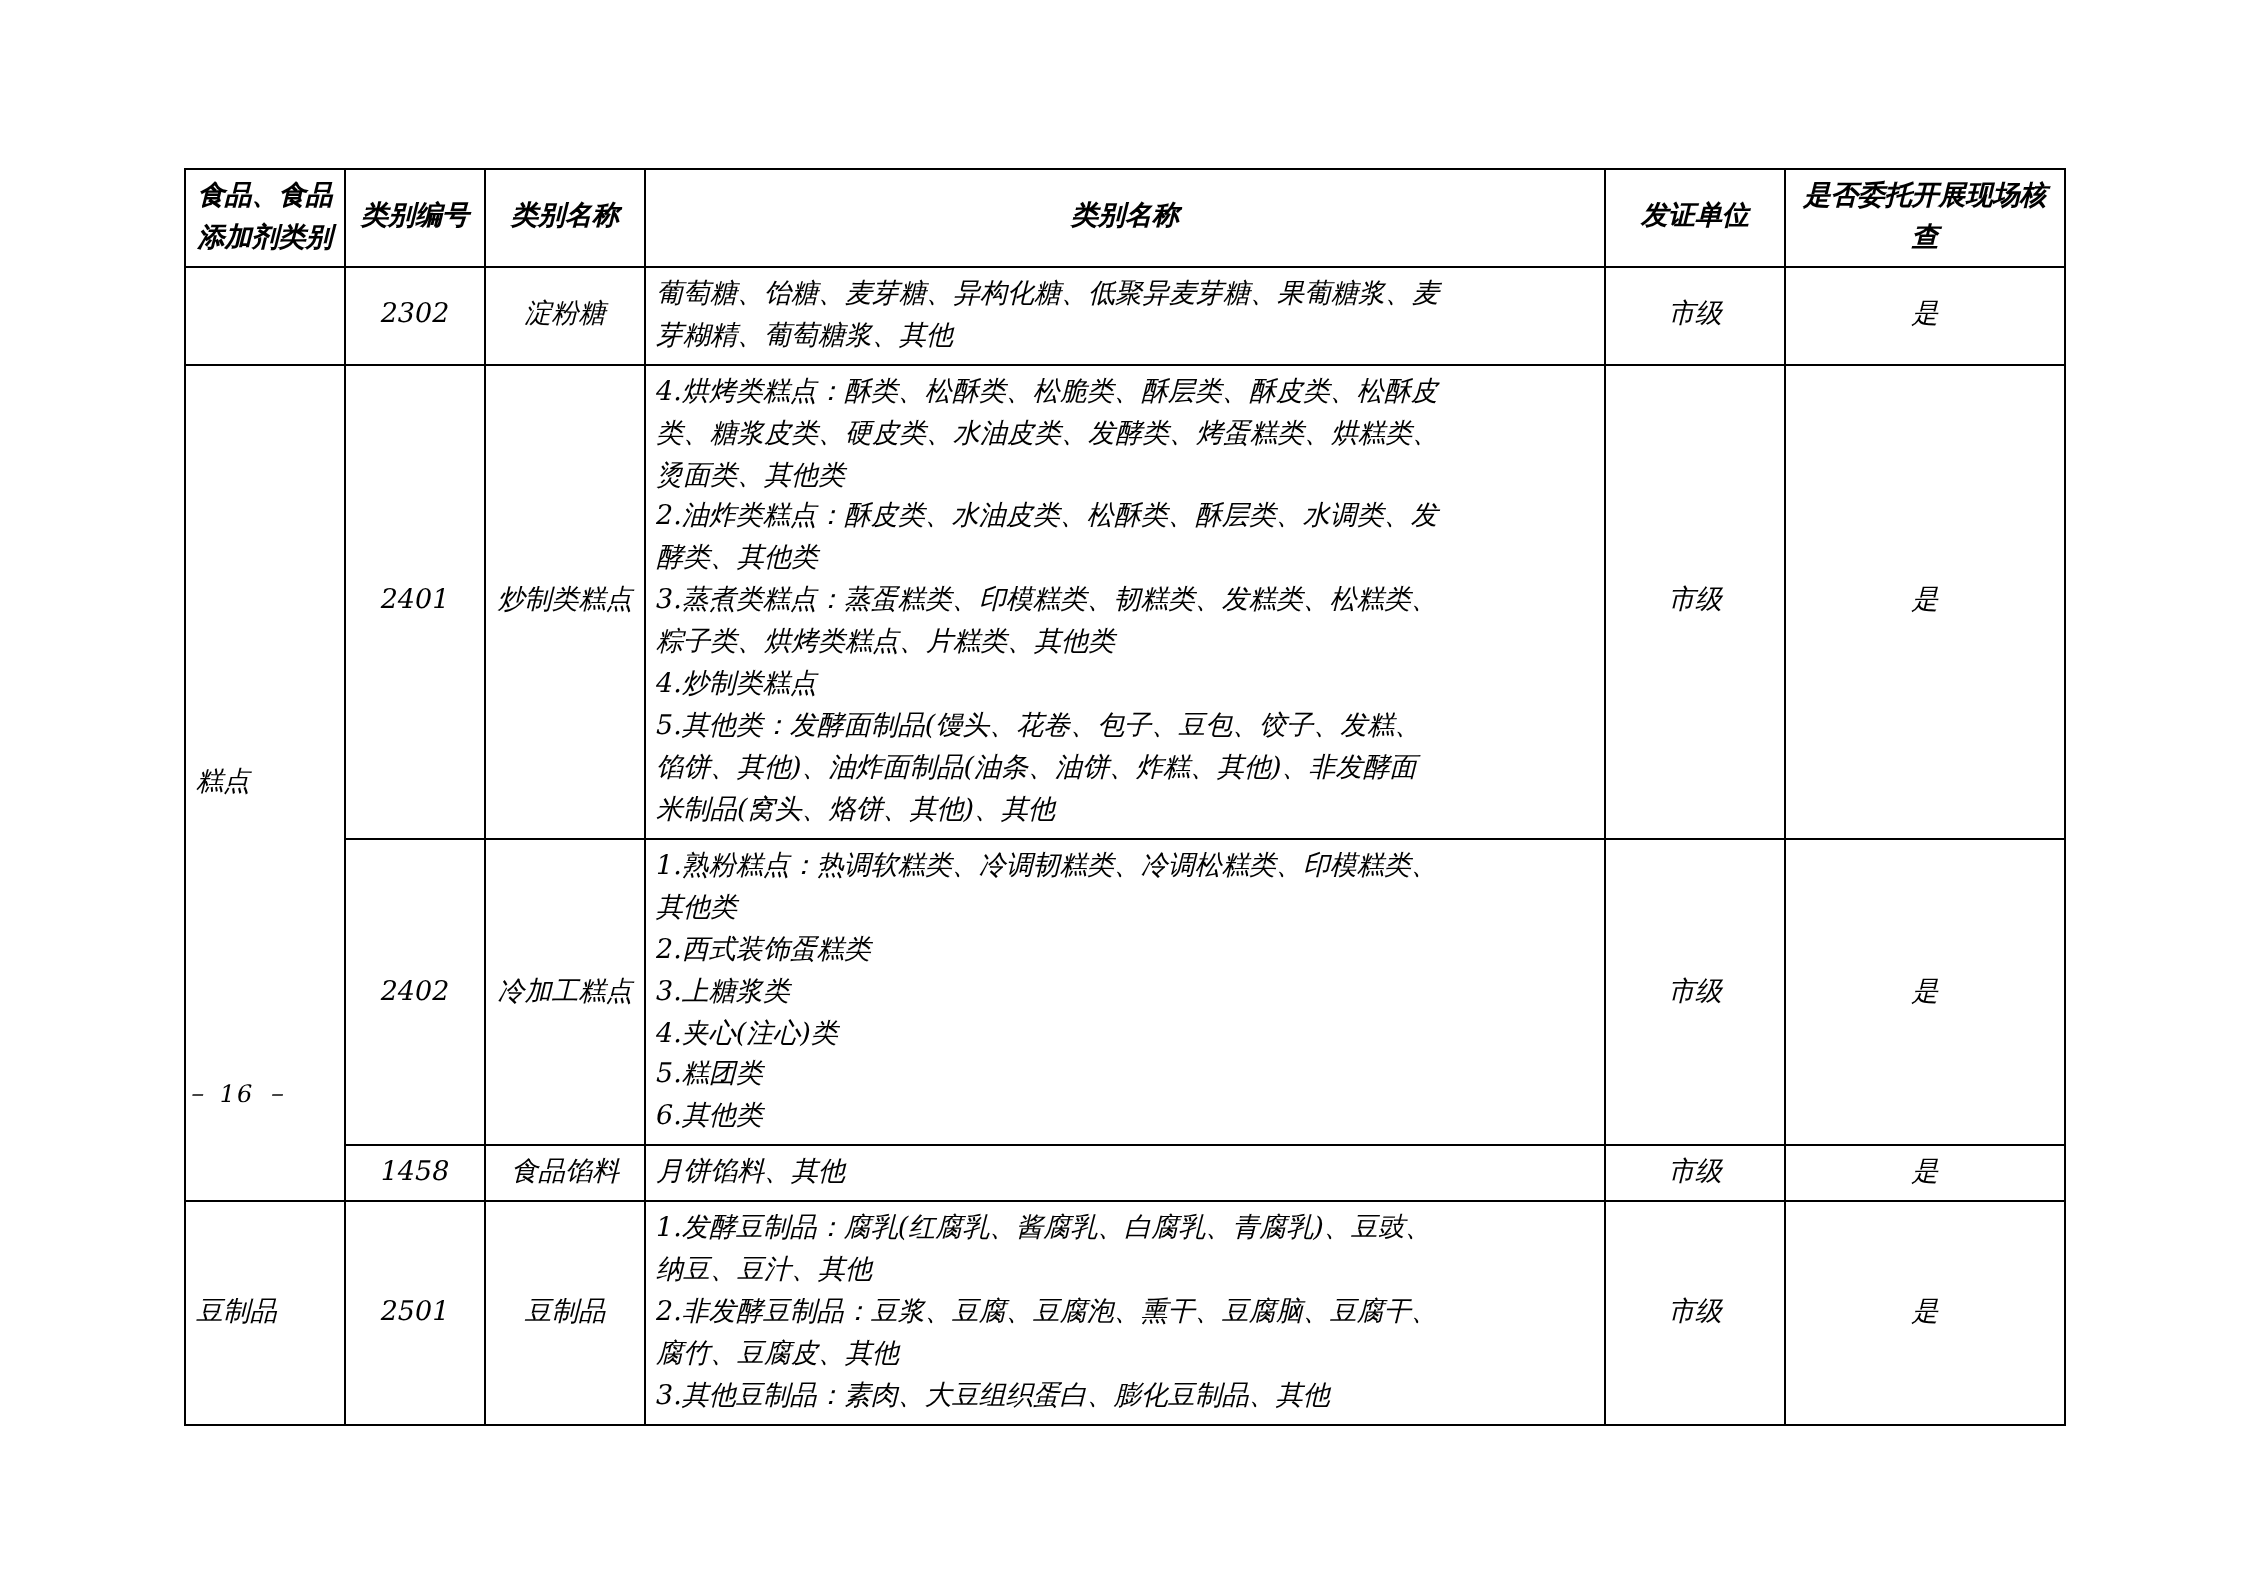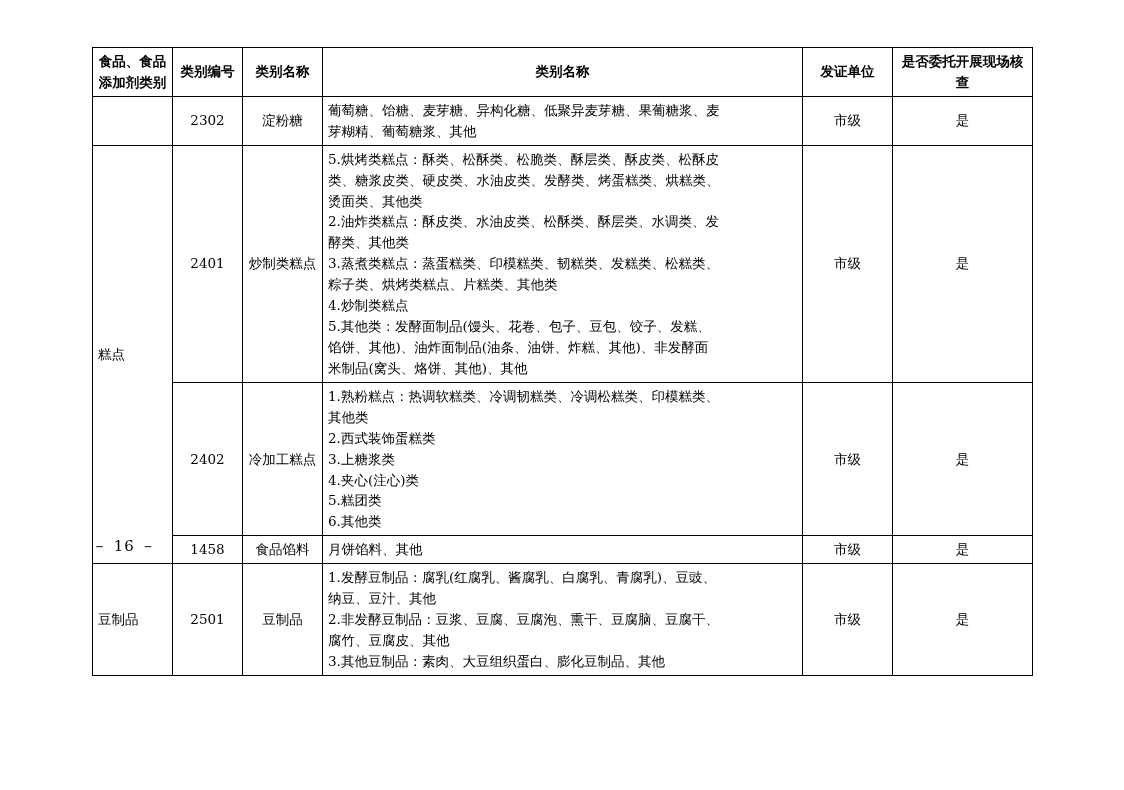--- a/index.html
+++ b/index.html
@@ -12,21 +12,22 @@
     background: #ffffff;
     font-family: "DejaVu Serif", "Liberation Serif", serif;
     color: #000000;
     overflow: hidden;
   }
   .page {
     position: relative;
     width: 1124px;
     height: 614px;
     box-sizing: border-box;
-    padding: 47px 92px 0 92px;
+    padding: 84px 92px 0 92px;
+    font-style: italic;
   }
   table.cat-table {
     border-collapse: collapse;
     width: 940px;
     table-layout: fixed;
     border: 1.3px solid #000;
   }
   table.cat-table th,
   table.cat-table td {
     border: 1px solid #000;
@@ -62,21 +63,21 @@
     white-space: normal;
   }
   td.cat {
     text-align: left;
     font-size: 13.5px;
   }
   .page-number {
     position: absolute;
     left: 92px;
     bottom: 58px;
-    font-size: 15px;
+    font-size: 12px;
     letter-spacing: 1px;
     font-family: "DejaVu Serif", "Liberation Serif", serif;
   }
 </style>
 </head>
 <body>
 
 <div class="page">
 
   <table class="cat-table">
@@ -110,21 +111,21 @@
         </td>
         <td class="center">市级</td>
         <td class="center">是</td>
       </tr>
 
       <tr>
         <td class="cat" rowspan="3">糕点</td>
         <td class="center">2401</td>
         <td class="center">炒制类糕点</td>
         <td class="detail">
-          <span class="ln">5.烘烤类糕点：酥类、松酥类、松脆类、酥层类、酥皮类、松酥皮</span>
+          <span class="ln">4.烘烤类糕点：酥类、松酥类、松脆类、酥层类、酥皮类、松酥皮</span>
           <span class="ln">类、糖浆皮类、硬皮类、水油皮类、发酵类、烤蛋糕类、烘糕类、</span>
           <span class="ln">烫面类、其他类</span>
           <span class="ln">2.油炸类糕点：酥皮类、水油皮类、松酥类、酥层类、水调类、发</span>
           <span class="ln">酵类、其他类</span>
           <span class="ln">3.蒸煮类糕点：蒸蛋糕类、印模糕类、韧糕类、发糕类、松糕类、</span>
           <span class="ln">粽子类、烘烤类糕点、片糕类、其他类</span>
           <span class="ln">4.炒制类糕点</span>
           <span class="ln">5.其他类：发酵面制品(馒头、花卷、包子、豆包、饺子、发糕、</span>
           <span class="ln">馅饼、其他)、油炸面制品(油条、油饼、炸糕、其他)、非发酵面</span>
           <span class="ln">米制品(窝头、烙饼、其他)、其他</span>

